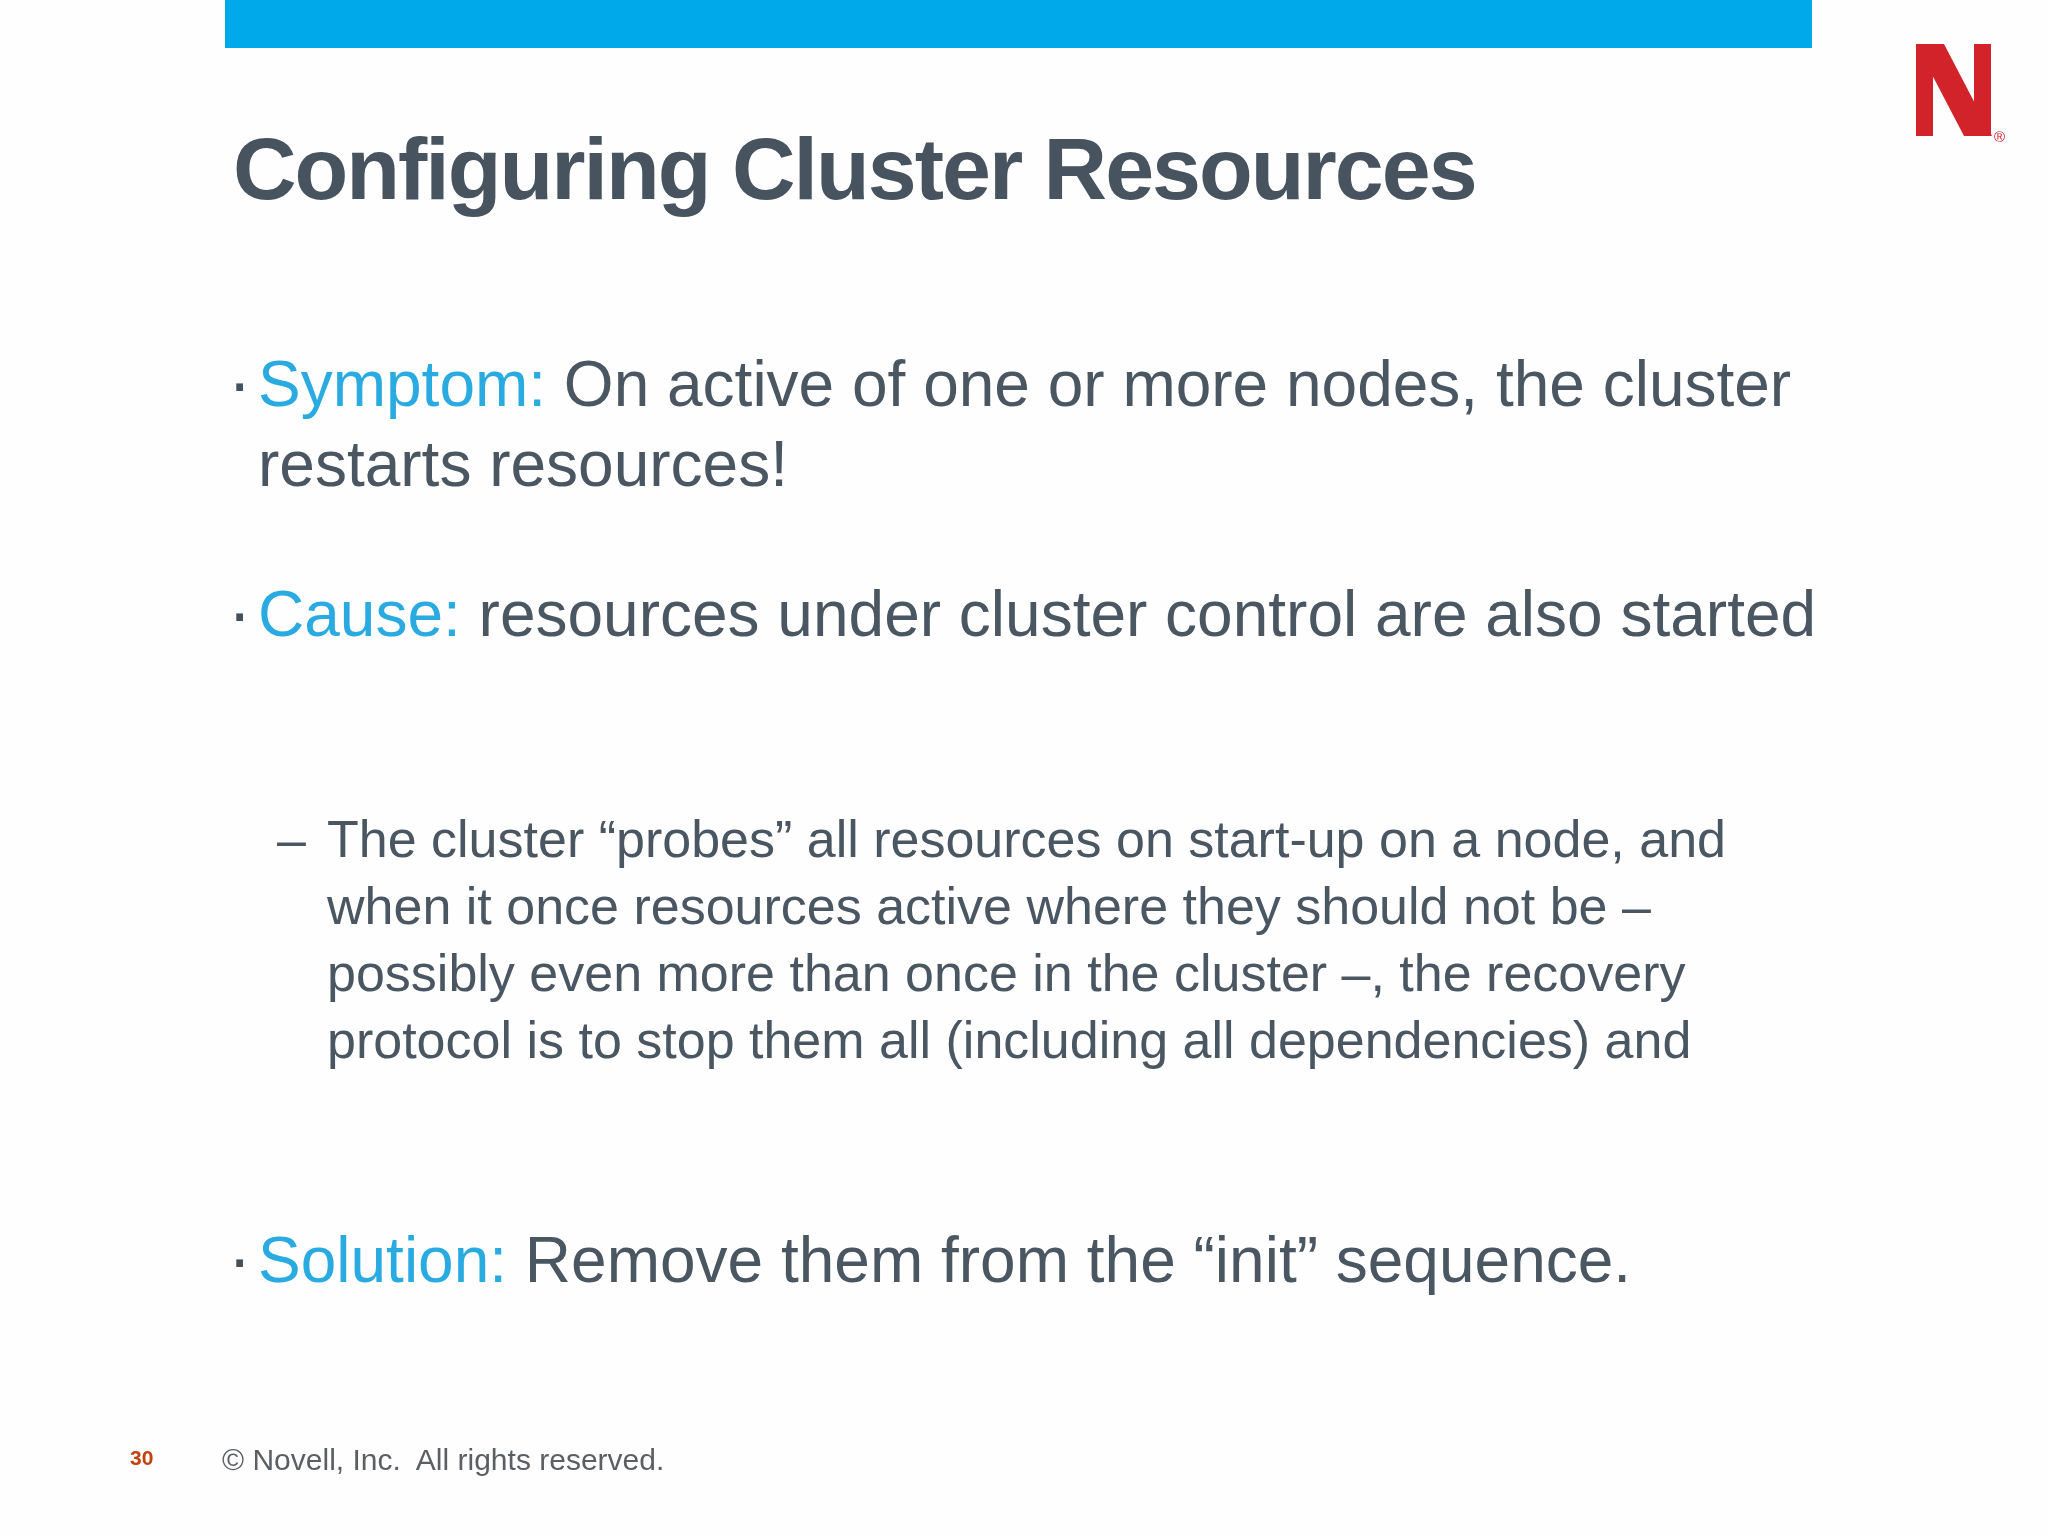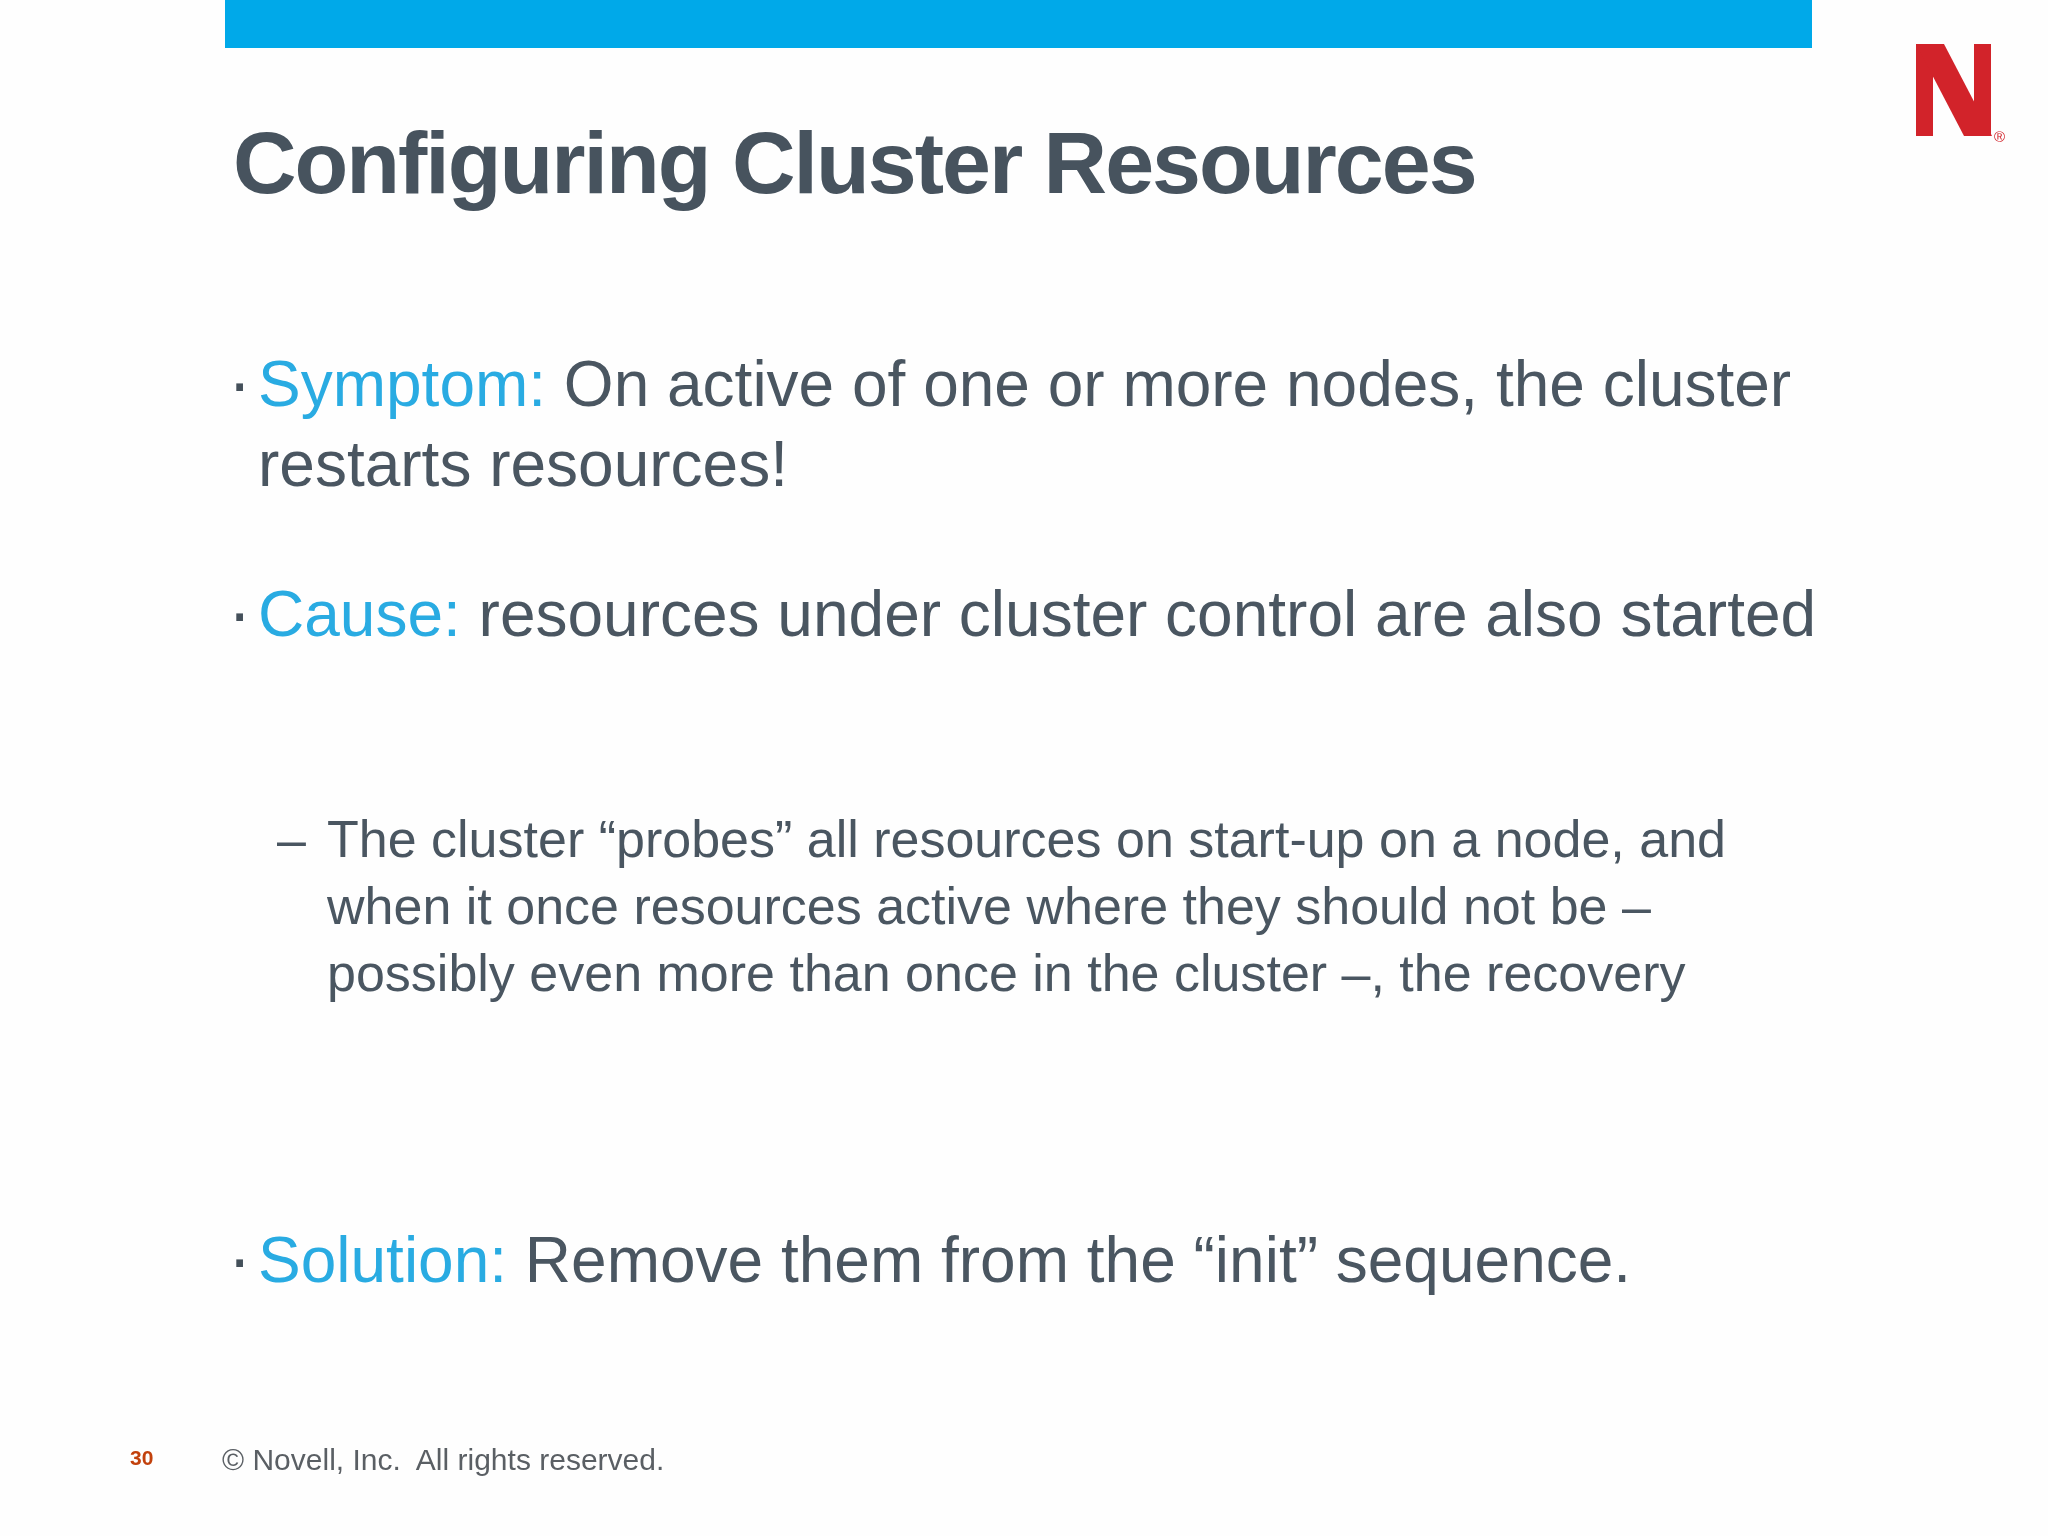--- a/index.html
+++ b/index.html
@@ -13,21 +13,21 @@
   .topbar {
     position:absolute; left:225px; top:0;
     width:1587px; height:48px;
     background:#00A9E9;
   }
   .logo {
     position:absolute; left:1916px; top:44px;
     width:95px; height:102px;
   }
   .title {
-    position:absolute; left:233px; top:112px;
+    position:absolute; left:233px; top:118px;
     font-size:88px; font-weight:bold;
     letter-spacing:-2px;
     color:#47535E;
     white-space:nowrap;
   }
   .bullet {
     position:absolute; left:228px;
     padding-left:30px;
     font-size:64px; line-height:80px;
     color:#4A5661;
@@ -87,20 +87,21 @@
 <div class="bullet b2">
   <span class="marker">·</span>
   <div class="line"><span class="label">Cause:</span> <span>resources under cluster control are also started</span></div>
 </div>
 
 <div class="sub">
   <span class="marker">–</span>
   <div class="line">The cluster “probes” all resources on start-up on a node, and</div>
   <div class="line">when it once resources active where they should not be –</div>
   <div class="line">possibly even more than once in the cluster –, the recovery</div>
+  <div class="line">protocol is to stop them all (including all dependencies) and</div>
 </div>
 
 <div class="bullet b3">
   <span class="marker">·</span>
   <div class="line"><span class="label">Solution:</span> <span>Remove them from the “init” sequence.</span></div>
 </div>
 
 <div class="footer-page">30</div>
 <div class="footer-copy">© Novell, Inc.  All rights reserved.</div>
 

